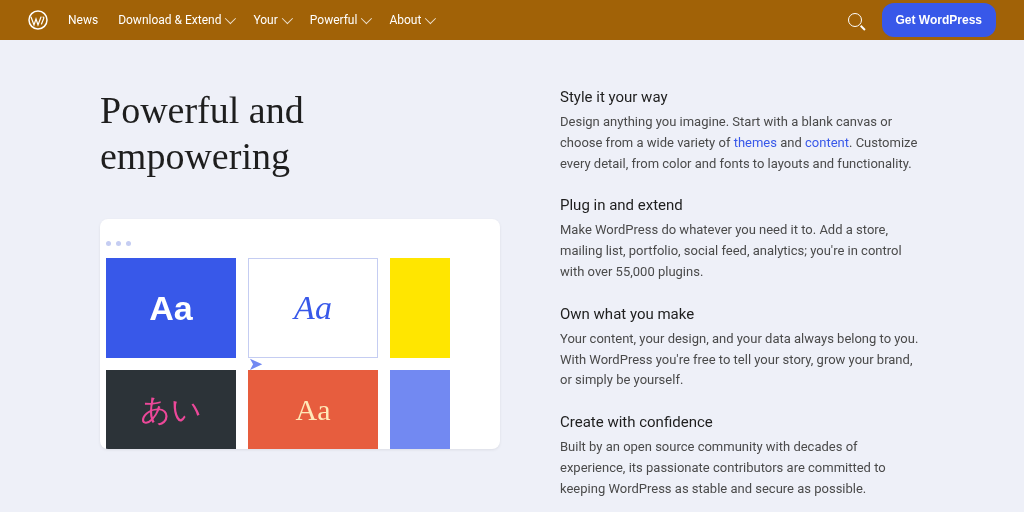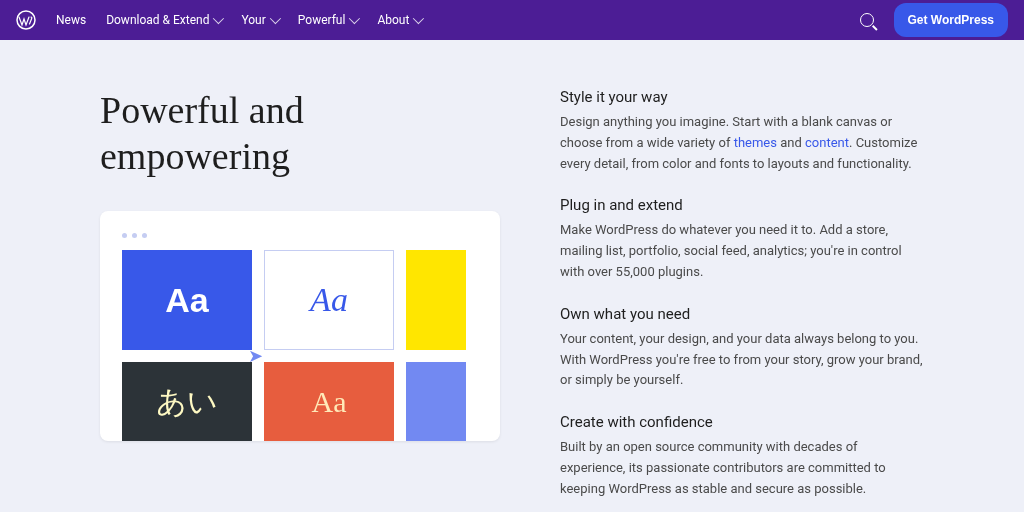--- a/index.html
+++ b/index.html
@@ -1,36 +1,36 @@
 <!DOCTYPE html>
 <html><head>
 <meta charset="utf-8">
 <style>
 *{margin:0;padding:0;box-sizing:border-box}
 body{font-family:-apple-system,BlinkMacSystemFont,"Segoe UI",Roboto,Helvetica,Arial,sans-serif;width:1024px;height:512px;overflow:hidden;background:#eef0f8}
-.nav{background:#4c1d95;color:#fff;height:40px;display:flex;align-items:center;padding:0 16px;gap:20px}
+.nav{background:#a16207;color:#fff;height:40px;display:flex;align-items:center;padding:0 28px;gap:20px}
 .nav-items{display:flex;gap:20px;align-items:center;font-size:12px;flex:1}
 .nav-item{display:flex;align-items:center;gap:4px;cursor:pointer}
 .chev{width:8px;height:8px;border-right:1.5px solid #fff;border-bottom:1.5px solid #fff;transform:rotate(45deg) translateY(-2px);opacity:.8}
 .search-ico{width:14px;height:14px;border:1.5px solid #fff;border-radius:50%;position:relative}
 .search-ico:after{content:"";position:absolute;width:6px;height:1.5px;background:#fff;right:-5px;bottom:-2px;transform:rotate(45deg)}
 .cta{background:#3858e9;color:#fff;border:none;padding:10px 14px;font-size:12px;font-weight:600;cursor:pointer;border-radius:12px}
 .logo svg{width:20px;height:20px;display:block}
 .main{display:flex;gap:60px;padding:48px 100px 0 100px}
 .left{flex:0 0 400px}
-.headline{font-family:"Times New Roman",Georgia,serif;font-size:38px;line-height:1.2;font-weight:400;color:#1e1e1e;margin-bottom:32px}
-.mock{background:#fff;border-radius:8px;padding:22px 22px 0 22px;box-shadow:0 1px 3px rgba(0,0,0,.08);position:relative;height:230px;overflow:hidden}
+.headline{font-family:"Times New Roman",Georgia,serif;font-size:38px;line-height:1.2;font-weight:400;color:#1e1e1e;margin-bottom:40px}
+.mock{background:#fff;border-radius:8px;padding:22px 22px 0 6px;box-shadow:0 1px 3px rgba(0,0,0,.08);position:relative;height:230px;overflow:hidden}
 .dots{display:flex;gap:5px;margin-bottom:12px}
 .dot{width:5px;height:5px;border-radius:50%;background:#c5cdf2}
 .tiles{display:grid;grid-template-columns:130px 130px 60px;grid-template-rows:100px 80px;gap:12px}
 .tile{display:flex;align-items:center;justify-content:center;font-size:28px;position:relative}
 .t1{background:#3858e9;color:#fff;font-weight:600;font-family:Arial,sans-serif;font-size:34px}
 .t2{background:#fff;border:1px solid #c5cdf2;color:#3858e9;font-family:"Times New Roman",serif;font-style:italic;font-size:34px}
 .t3{background:#ffe600}
-.t4{background:#2c3338;color:#fef9c3;font-family:sans-serif;font-size:30px}
+.t4{background:#2c3338;color:#ec4899;font-family:sans-serif;font-size:30px}
 .t5{background:#e75d3e;color:#ffe9b8;font-family:Georgia,serif;font-size:30px}
 .t6{background:#7289f2}
 .cursor{position:absolute;left:148px;top:134px;color:#7289f2;font-size:18px;z-index:5}
 .right{flex:1}
 .sec{margin-bottom:22px}
 .sec h3{font-size:15px;font-weight:400;color:#1e1e1e;margin-bottom:6px}
 .sec p{font-size:13px;line-height:1.6;color:#4a4a4a}
 .sec a{color:#3858e9;text-decoration:none}
 </style>
 </head>
@@ -92,21 +92,21 @@
   <div class="right">
     <div class="sec">
       <h3>Style it your way</h3>
       <p><span>Design anything you imagine. Start with a blank canvas or choose from a wide variety of </span><a href="#">themes</a><span> and </span><a href="#">content</a><span>. Customize every detail, from color and fonts to layouts and functionality.</span></p>
     </div>
     <div class="sec">
       <h3>Plug in and extend</h3>
       <p>Make WordPress do whatever you need it to. Add a store, mailing list, portfolio, social feed, analytics; you're in control with over 55,000 plugins.</p>
     </div>
     <div class="sec">
-      <h3>Own what you need</h3>
-      <p>Your content, your design, and your data always belong to you. With WordPress you're free to from your story, grow your brand, or simply be yourself.</p>
+      <h3>Own what you make</h3>
+      <p>Your content, your design, and your data always belong to you. With WordPress you're free to tell your story, grow your brand, or simply be yourself.</p>
     </div>
     <div class="sec">
       <h3>Create with confidence</h3>
       <p>Built by an open source community with decades of experience, its passionate contributors are committed to keeping WordPress as stable and secure as possible.</p>
     </div>
   </div>
 </div>
 
 </body></html>

